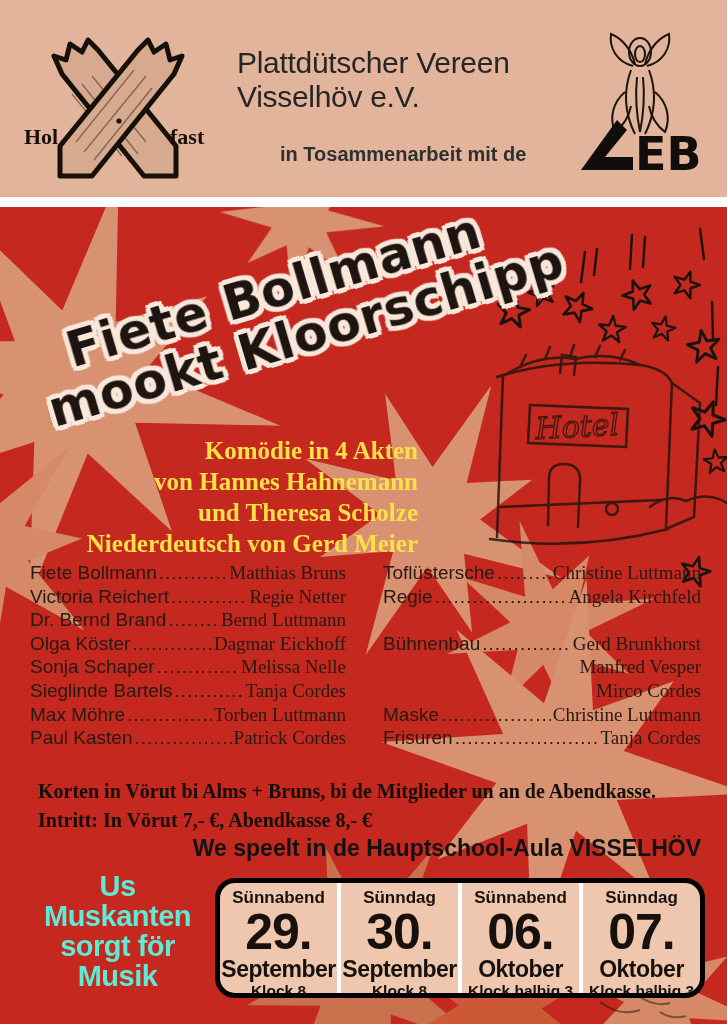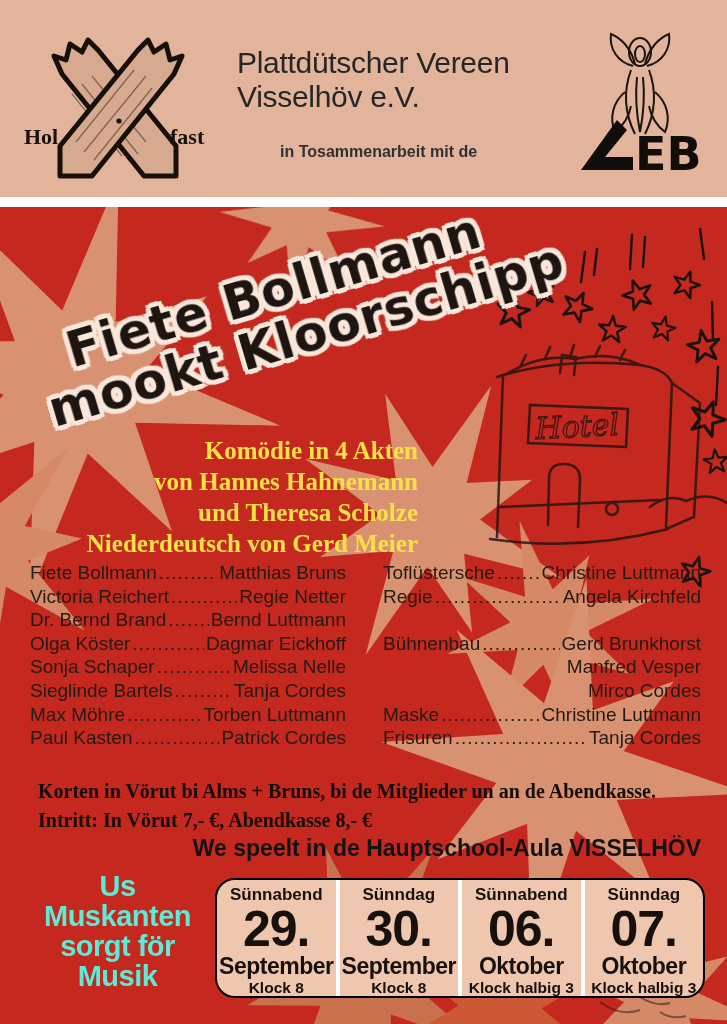--- a/index.html
+++ b/index.html
@@ -5,21 +5,21 @@
   html,body{margin:0;padding:0;background:#fff;}
   body{width:727px;height:1024px;overflow:hidden;font-family:"Liberation Sans",sans-serif;}
   #poster{position:relative;width:727px;height:1024px;background:#fff;}
 
   
   .header-band{position:absolute;left:0;top:0;width:727px;height:197px;background:#e3b49c;}
   .white-gap{position:absolute;left:0;top:197px;width:727px;height:10px;background:#ffffff;}
   .holfast{position:absolute;left:22px;top:24px;}
   .org-name{position:absolute;left:237px;top:46px;font-weight:normal;font-size:30px;line-height:1.14;
             letter-spacing:-0.3px;color:#262626;}
-  .coop{position:absolute;left:280px;top:143px;font-weight:bold;font-size:16px;color:#303030;}
+  .coop{position:absolute;left:280px;top:143px;font-weight:bold;font-size:20px;color:#303030;}
   .leblogo{position:absolute;right:12px;top:22px;}
 
   
   .red-main{position:absolute;left:0;top:207px;width:727px;height:817px;background:#c5281f;overflow:hidden;}
   .deco{position:absolute;left:0;top:0;width:727px;height:817px;pointer-events:none;}
 
   .headline{position:absolute;left:28px;top:130px;transform:rotate(-16.5deg);transform-origin:0 0;
             font-family:"DejaVu Sans",sans-serif;font-weight:800;font-size:49px;line-height:1.06;
             color:#1e1410;letter-spacing:1px;white-space:nowrap;
             text-shadow:-4px -4px 0 #f8e7da,4px -4px 0 #f8e7da,-4px 4px 0 #f8e7da,4px 4px 0 #f8e7da,
@@ -28,33 +28,33 @@
 
   .subtitle{position:absolute;left:58px;top:228px;width:360px;text-align:right;
             font-family:"Liberation Serif",serif;font-weight:bold;font-size:25px;line-height:1.24;color:#fde047;}
   .preline{white-space:pre-line;}
 
   .cast{position:absolute;top:354px;font-size:19px;line-height:23.6px;color:#241a12;}
   .cast-left{left:30px;width:316px;}
   .cast-right{left:383px;width:318px;}
   .cast-row{display:flex;align-items:baseline;min-height:23.6px;}
   .cast-row .role{white-space:nowrap;}
-  .cast-row .nm{white-space:nowrap;}
+  .cast-row .nm{white-space:nowrap;font-family:Liberation Serif, serif;}
   .cast-row .dots{flex:1;overflow:hidden;white-space:nowrap;margin:0 2px;}
   .cast-row .dots::after{content:"......................................................................";letter-spacing:1px;}
   .cast-row.no-role{justify-content:flex-end;}
 
   .tickets{position:absolute;left:38px;top:570px;width:670px;font-family:"Liberation Serif",serif;
            font-weight:bold;font-size:20px;line-height:29px;color:#140d08;}
   .venue{position:absolute;right:26px;top:628px;font-weight:bold;font-size:23px;color:#121212;white-space:nowrap;}
   .music{position:absolute;left:25px;top:664px;width:185px;text-align:center;font-weight:bold;
          font-size:29px;line-height:30px;letter-spacing:-0.5px;color:#5eead4;}
 
   .dates{position:absolute;left:215px;top:671px;width:490px;height:120px;box-sizing:border-box;
-         background:#eec7ae;border:2px solid #000000;border-radius:20px;display:flex;overflow:hidden;}
+         background:#eec7ae;border:5px solid #000000;border-radius:20px;display:flex;overflow:hidden;}
   .date-cell{flex:1;text-align:center;padding-top:3px;color:#17100c;}
   .date-cell + .date-cell{border-left:4px solid #fff;}
   .dday{font-weight:bold;font-size:17px;margin-top:2px;}
   .dnum{font-weight:bold;font-size:50px;line-height:0.98;letter-spacing:-1px;}
   .dmonth{font-weight:bold;font-size:23px;line-height:1.05;letter-spacing:-0.5px;}
   .dtime{font-weight:bold;font-size:15.5px;margin-top:1px;text-align:center;}
 </style>
 </head>
 <body>
 

